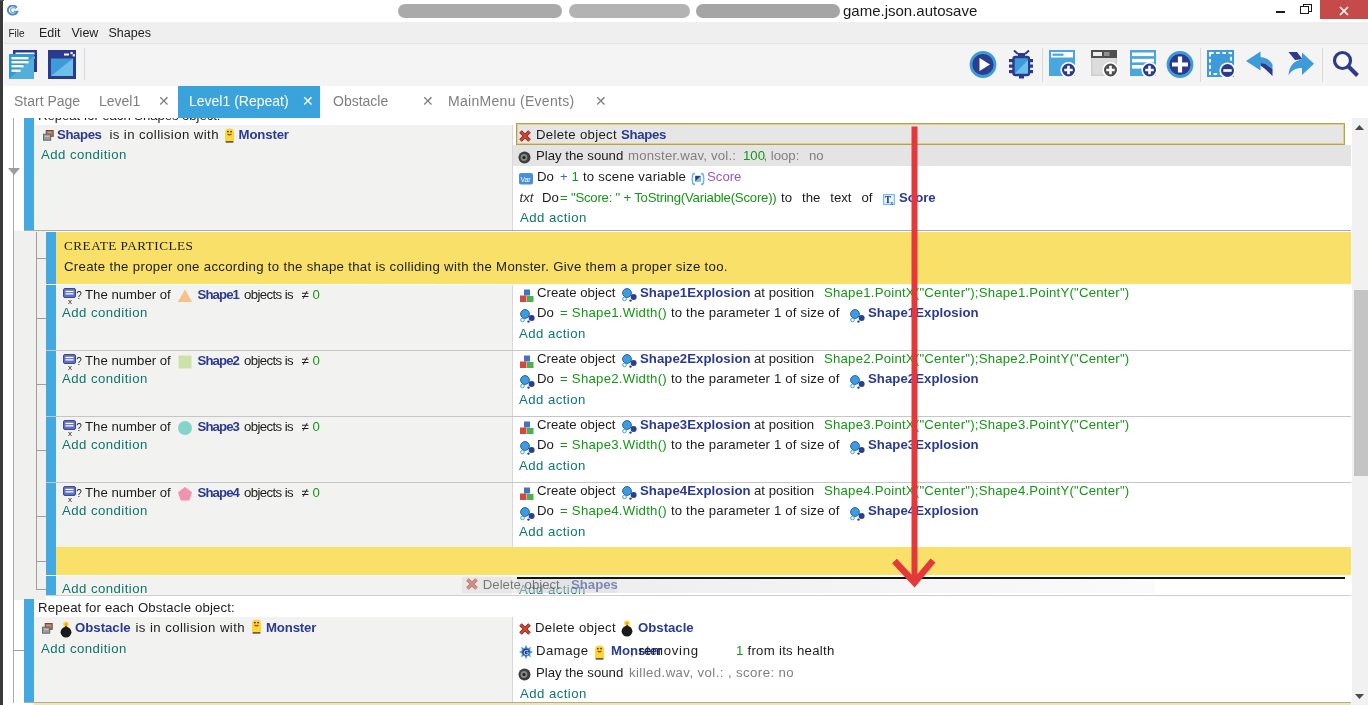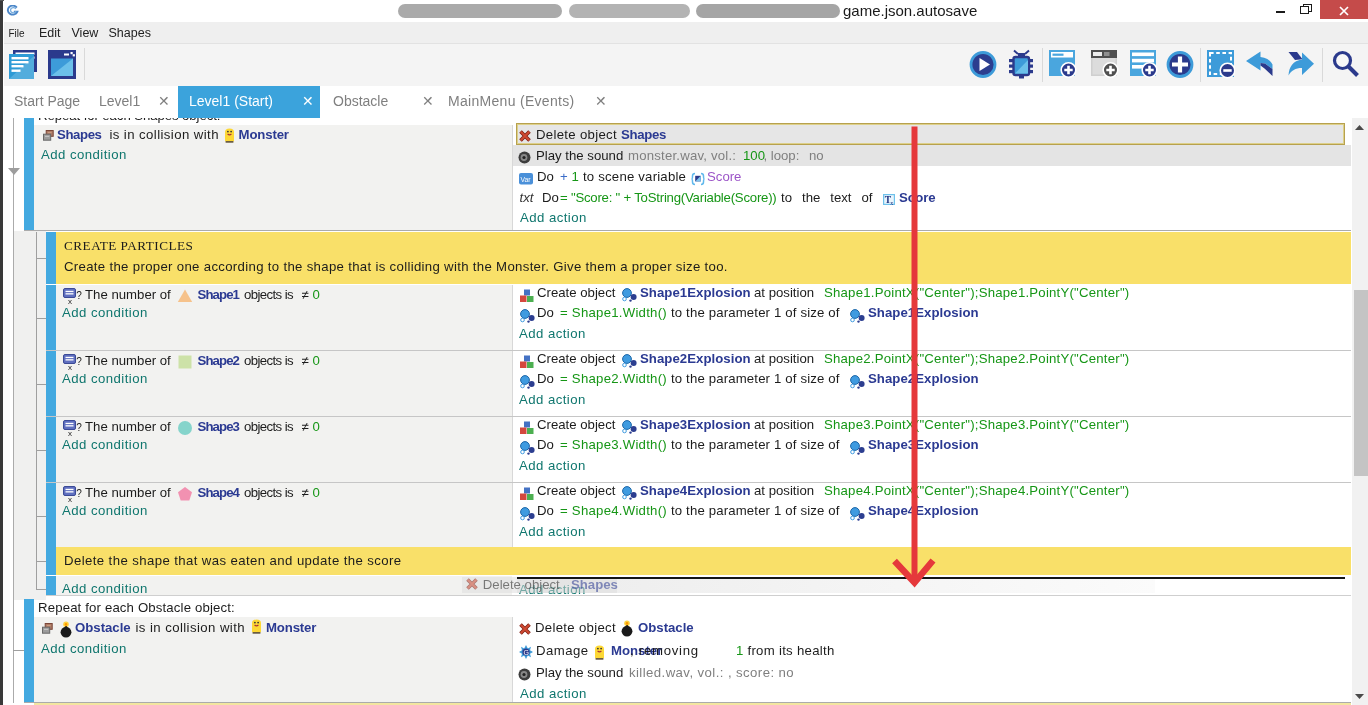--- a/index.html
+++ b/index.html
@@ -126,21 +126,21 @@
 <div class="abs" style="left:1322px;top:48px;width:1px;height:34px;background:#d9d9d9;"></div>
 <svg class="abs" style="left:1331px;top:50px;" width="29" height="30" viewBox="0 0 29 30">
       <circle cx="11.5" cy="10.5" r="8" fill="#fafafa" fill-opacity="0.6" stroke="#2b3a8c" stroke-width="3.2"></circle>
  <path d="M17.5 16.5 L26.5 25.5" stroke="#2b3a8c" stroke-width="4"></path>
     </svg>
 <div class="abs" style="left:4px;top:86px;width:1364px;height:32px;background:#fff;"></div>
 <div class="abs" style="left:178px;top:86px;width:142px;height:32px;background:#3ba3dc;"></div>
 <div class="t" style="left:14px;top:94px;font-size:14px;color:#7f7f7f;letter-spacing:0px;">Start Page</div>
 <div class="t" style="left:99px;top:94px;font-size:14px;color:#7f7f7f;letter-spacing:0px;">Level1</div>
 <div class="t" style="left:158px;top:94px;font-size:14px;color:#7f7f7f;letter-spacing:0px;">✕</div>
-<div class="t" style="left:189px;top:94px;font-size:14px;color:#fff;letter-spacing:0px;">Level1 (Start)</div>
+<div class="t" style="left:189px;top:94px;font-size:14px;color:#fff;letter-spacing:0px;">Level1 (Repeat)</div>
 <div class="t" style="left:302px;top:94px;font-size:14px;color:#fff;letter-spacing:0px;">✕</div>
 <div class="t" style="left:333px;top:94px;font-size:14px;color:#7f7f7f;letter-spacing:0px;">Obstacle</div>
 <div class="t" style="left:422px;top:94px;font-size:14px;color:#7f7f7f;letter-spacing:0px;">✕</div>
 <div class="t" style="left:448px;top:94px;font-size:14px;color:#7f7f7f;letter-spacing:0.3px;">MainMenu (Events)</div>
 <div class="t" style="left:595px;top:94px;font-size:14px;color:#7f7f7f;letter-spacing:0px;">✕</div>
 <div class="abs" style="left:4px;top:118px;width:1348px;height:587px;background:#fff;"></div>
 <div class="abs" style="left:14px;top:231px;width:32px;height:369px;background:#f0f0ef;"></div>
 <div class="abs" style="left:13px;top:118px;width:1px;height:585px;background:#ababab;"></div>
 <svg class="abs" style="left:8px;top:167.5px;" width="12" height="7" viewBox="0 0 12 7">
       <path d="M0 0 L12 0 L6 7 Z" fill="#9d9d9d"></path>
@@ -429,21 +429,20 @@
 <svg class="abs" style="left:849px;top:506.8px;" width="16" height="14" viewBox="0 0 16 14">
       <circle cx="6" cy="5" r="4.4" fill="#3f9be0" stroke="#1d67a8"></circle>
       <circle cx="12.6" cy="9" r="3" fill="#2c3e90"></circle>
       <circle cx="3.5" cy="11" r="1.8" fill="none" stroke="#3f9be0"></circle>
       <circle cx="9.5" cy="12.6" r="1.2" fill="#2c3e90"></circle>
     </svg>
 <div class="t" style="left:868px;top:502.8px;letter-spacing:0.05px;"><span class="b">Shape4Explosion</span></div>
 <div class="t" style="left:519px;top:523.8px;"><span class="ac">Add action</span></div>
 <div class="abs" style="left:46px;top:547px;width:10px;height:28px;background:#43a9e0;"></div>
 <div class="abs" style="left:56px;top:547px;width:1295px;height:28px;background:#f9e069;"></div>
-<div class="t" style="left:64px;top:552.8px;letter-spacing:0.4px;">Delete the shape that was eaten and update the score</div>
 <div class="abs" style="left:46px;top:576px;width:10px;height:19px;background:#43a9e0;"></div>
 <div class="abs" style="left:56px;top:576px;width:455.5px;height:19px;background:#f2f2f0;"></div>
 <div class="abs" style="left:517px;top:578.5px;width:638px;height:14px;background:linear-gradient(to right,#ececec,#fbfbfb);"></div>
 <div class="t" style="left:62px;top:581.3px;"><span class="ac">Add condition</span></div>
 <div class="t" style="left:519px;top:582.3px;"><span class="ac">Add action</span></div>
 <div class="abs" style="left:46px;top:595px;width:1305px;height:1px;background:#cfcfcf;"></div>
 <div class="abs" style="left:462px;top:576.5px;width:155px;height:16px;background:#dcdcdc;opacity:0.5;"></div>
 <div style="position:absolute;left:0;top:0;opacity:0.55;">
 <svg class="abs" style="left:466px;top:578px;" width="12" height="12" viewBox="0 0 12 12">
         <path d="M1.5 1.5 L10.5 10.5 M10.5 1.5 L1.5 10.5" stroke="#7e2014" stroke-width="3.6"></path>

